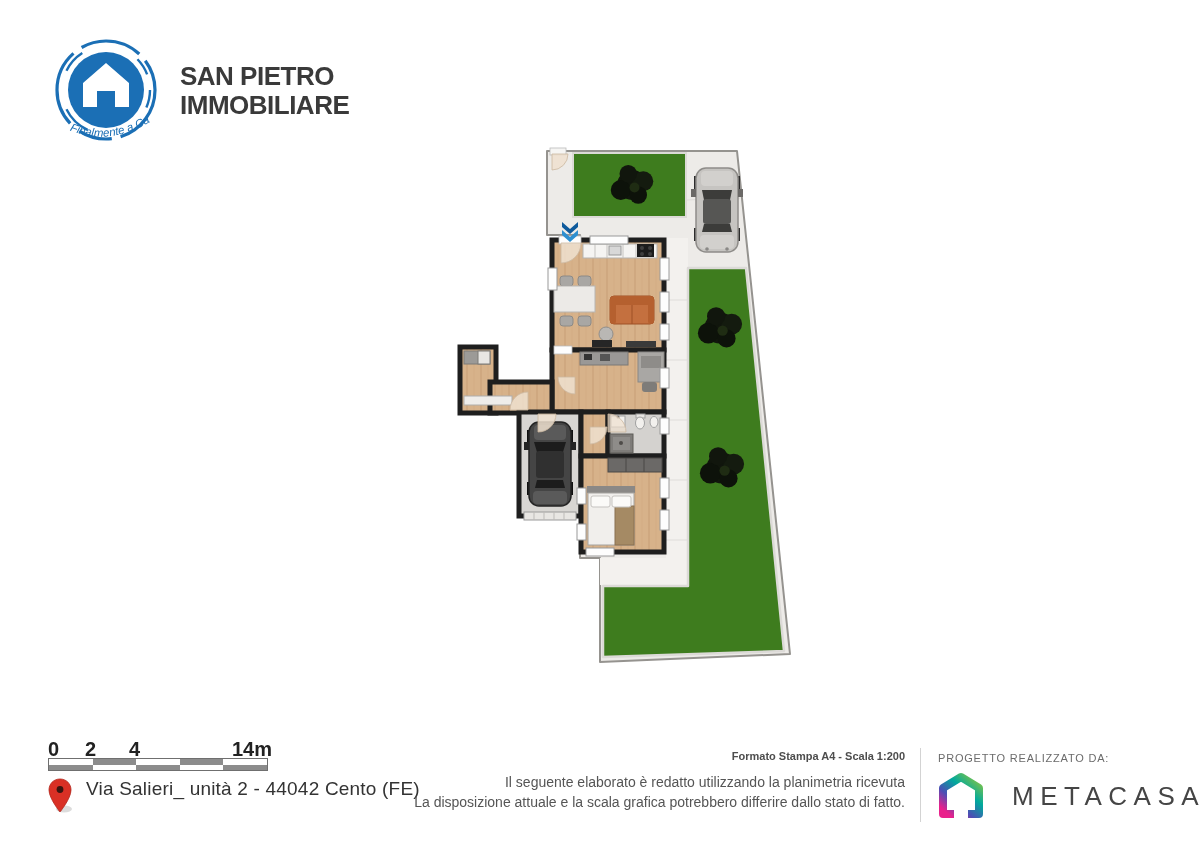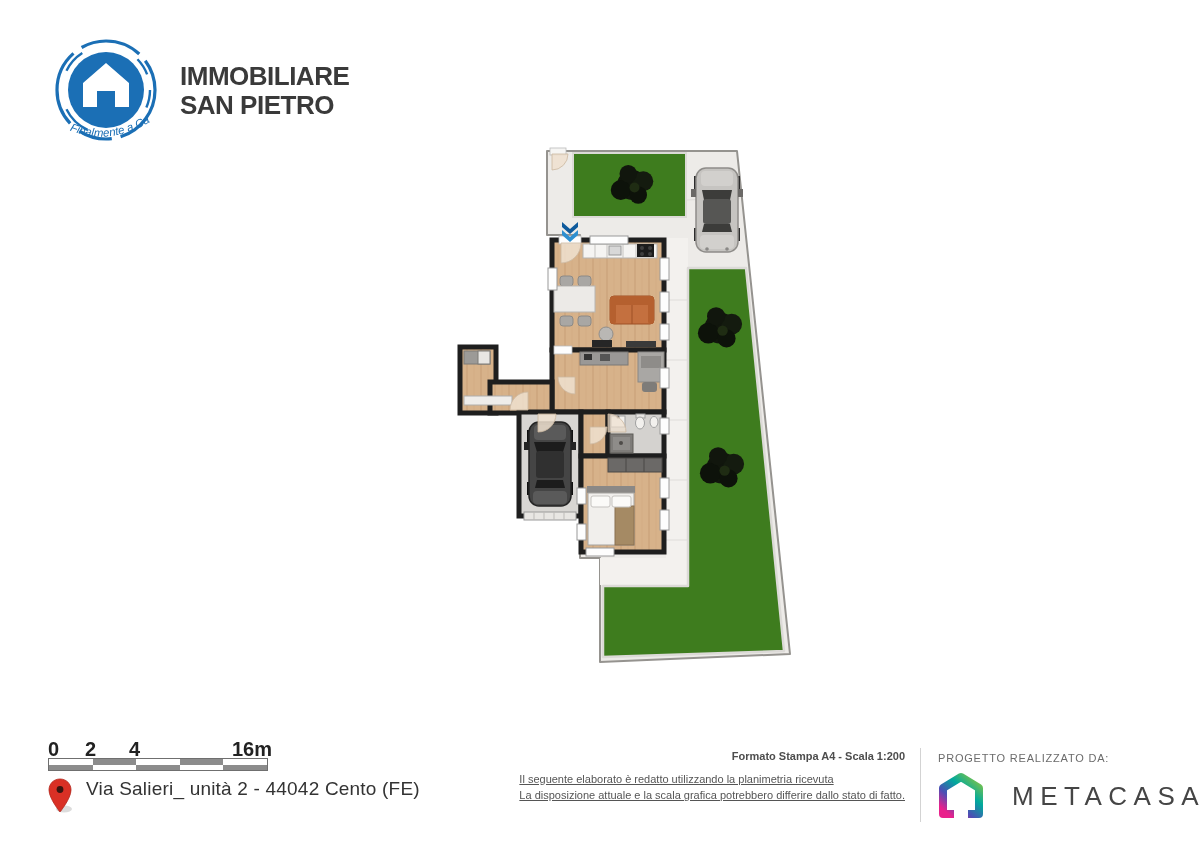--- a/index.html
+++ b/index.html
@@ -22,22 +22,22 @@
   .bar{width:220px;height:13px;border:1.5px solid #6f6f6f;box-sizing:border-box;
     display:grid;grid-template-columns:repeat(5,1fr);grid-template-rows:1fr 1fr;}
   .bar div{border:none;}
   .cg{background:#8c8c8c;} .cw{background:#ffffff;}
   .address{position:absolute;left:48px;top:778px;display:flex;gap:13px;}
   .address .txt{font-size:19px;color:#333;letter-spacing:0.2px;}
   .pin{width:25px;height:36px;}
   
   .print-note{position:absolute;right:295px;top:750px;text-align:center;
     font-size:11px;font-weight:bold;color:#4d4d4d;}
-  .disclaimer{position:absolute;right:295px;top:772px;
-    font-size:11px;color:#555;line-height:1.45;text-decoration:underline;}
+  .disclaimer{position:absolute;right:295px;top:772px;text-align:right;
+    font-size:14px;color:#555;line-height:1.45;}
   .vdivider{position:absolute;left:920px;top:748px;width:1px;height:74px;background:#d3d3d3;}
   .credits{position:absolute;left:938px;top:752px;}
   .credits .lbl{font-size:11px;letter-spacing:0.8px;color:#6b6b6b;}
   .credits .logo-row{display:flex;align-items:center;gap:28px;margin-top:8px;}
   .mc-icon{width:46px;height:48px;}
   .mc-name{font-size:26px;letter-spacing:6.5px;color:#454545;font-weight:normal;white-space:nowrap;}
 </style>
 </head>
 <body>
 
@@ -46,22 +46,22 @@
     <circle cx="58" cy="54" r="49" fill="none" stroke="#1b6fb5" stroke-width="3.2" stroke-dasharray="62 9 34 12 78 10"></circle>
     <circle cx="58" cy="54" r="44" fill="none" stroke="#1b6fb5" stroke-width="2.4" stroke-dasharray="18 70 30 40 24 60"></circle>
     <circle cx="58" cy="54" r="38" fill="#1b6fb5"></circle>
     <path d="M58,27 L81,47 L81,71 L35,71 L35,47 Z M49,55 L67,55 L67,71 L49,71 Z" fill="#ffffff" fill-rule="evenodd"></path>
     <path id="tagline-path" d="M16,92 Q58,112 102,86" fill="none"></path>
     <text font-size="11.5" font-style="italic" fill="#1b6fb5">
       <textPath href="#tagline-path" startOffset="6">Finalmente a Casa</textPath>
     </text>
   </svg>
   <div class="brand-text">
+    <div>SAN PIETRO</div>
     <div>IMMOBILIARE</div>
-    <div>SAN PIETRO</div>
   </div>
 </div>
 
 <svg class="plan" viewBox="0 0 360 540">
   <defs>
     <pattern id="planks" patternUnits="userSpaceOnUse" width="14" height="14">
       <rect width="14" height="14" fill="#d7b28a"></rect>
       <path d="M13,0 V14" stroke="#c79e76" stroke-width="1"></path>
       <path d="M6,0 V14" stroke="#cfa87f" stroke-width="0.6"></path>
     </pattern>
@@ -250,21 +250,21 @@
     <path d="M122,82 L130,89 L138,82 L138,87 L130,94 L122,87 Z" fill="#0e5a9c"></path>
     <path d="M122,90 L130,97 L138,90 L138,95 L130,102 L122,95 Z" fill="#2e8fd0"></path>
   </g>
 </svg>
 
 <div class="scalebar">
   <div class="nums">
     <span class="sb-0">0</span>
     <span class="sb-2">2</span>
     <span class="sb-4">4</span>
-    <span class="sb-10">16m</span>
+    <span class="sb-10">14m</span>
   </div>
   <div class="bar">
     <div class="cw"></div>
       <div class="cg"></div>
       <div class="cw"></div>
       <div class="cg"></div>
       <div class="cw"></div>
     <div class="cg"></div>
       <div class="cw"></div>
       <div class="cg"></div>

